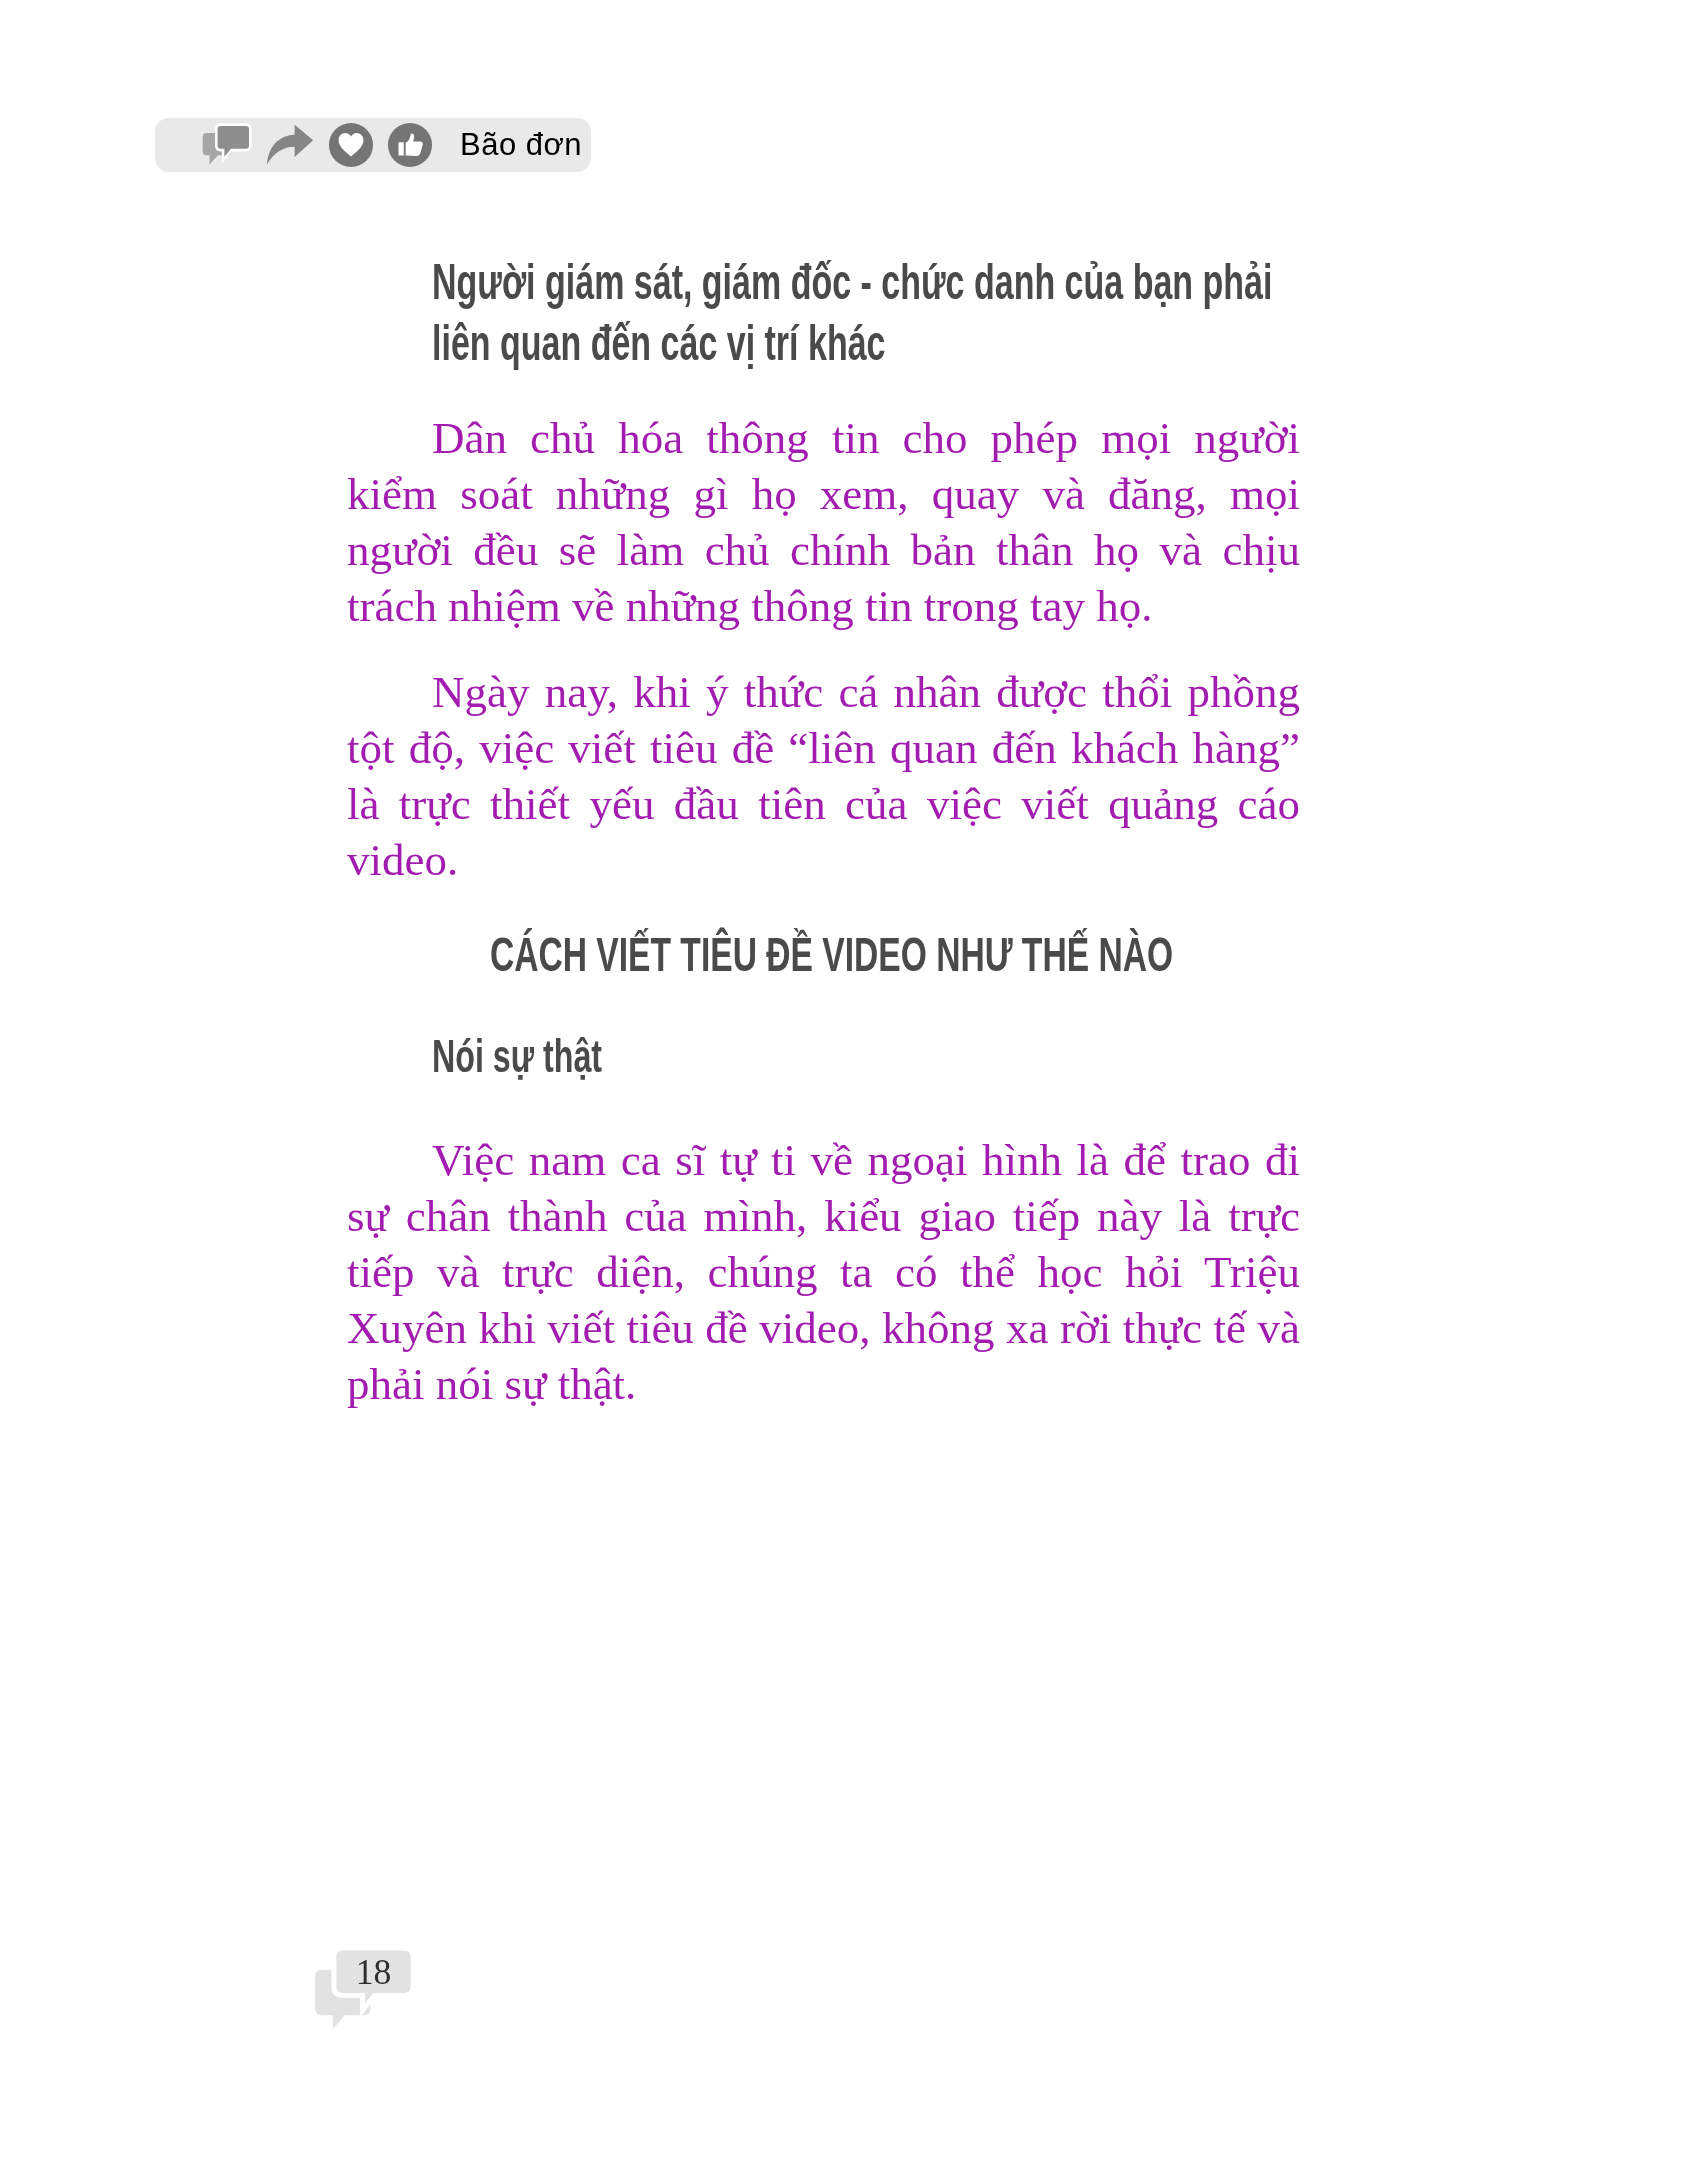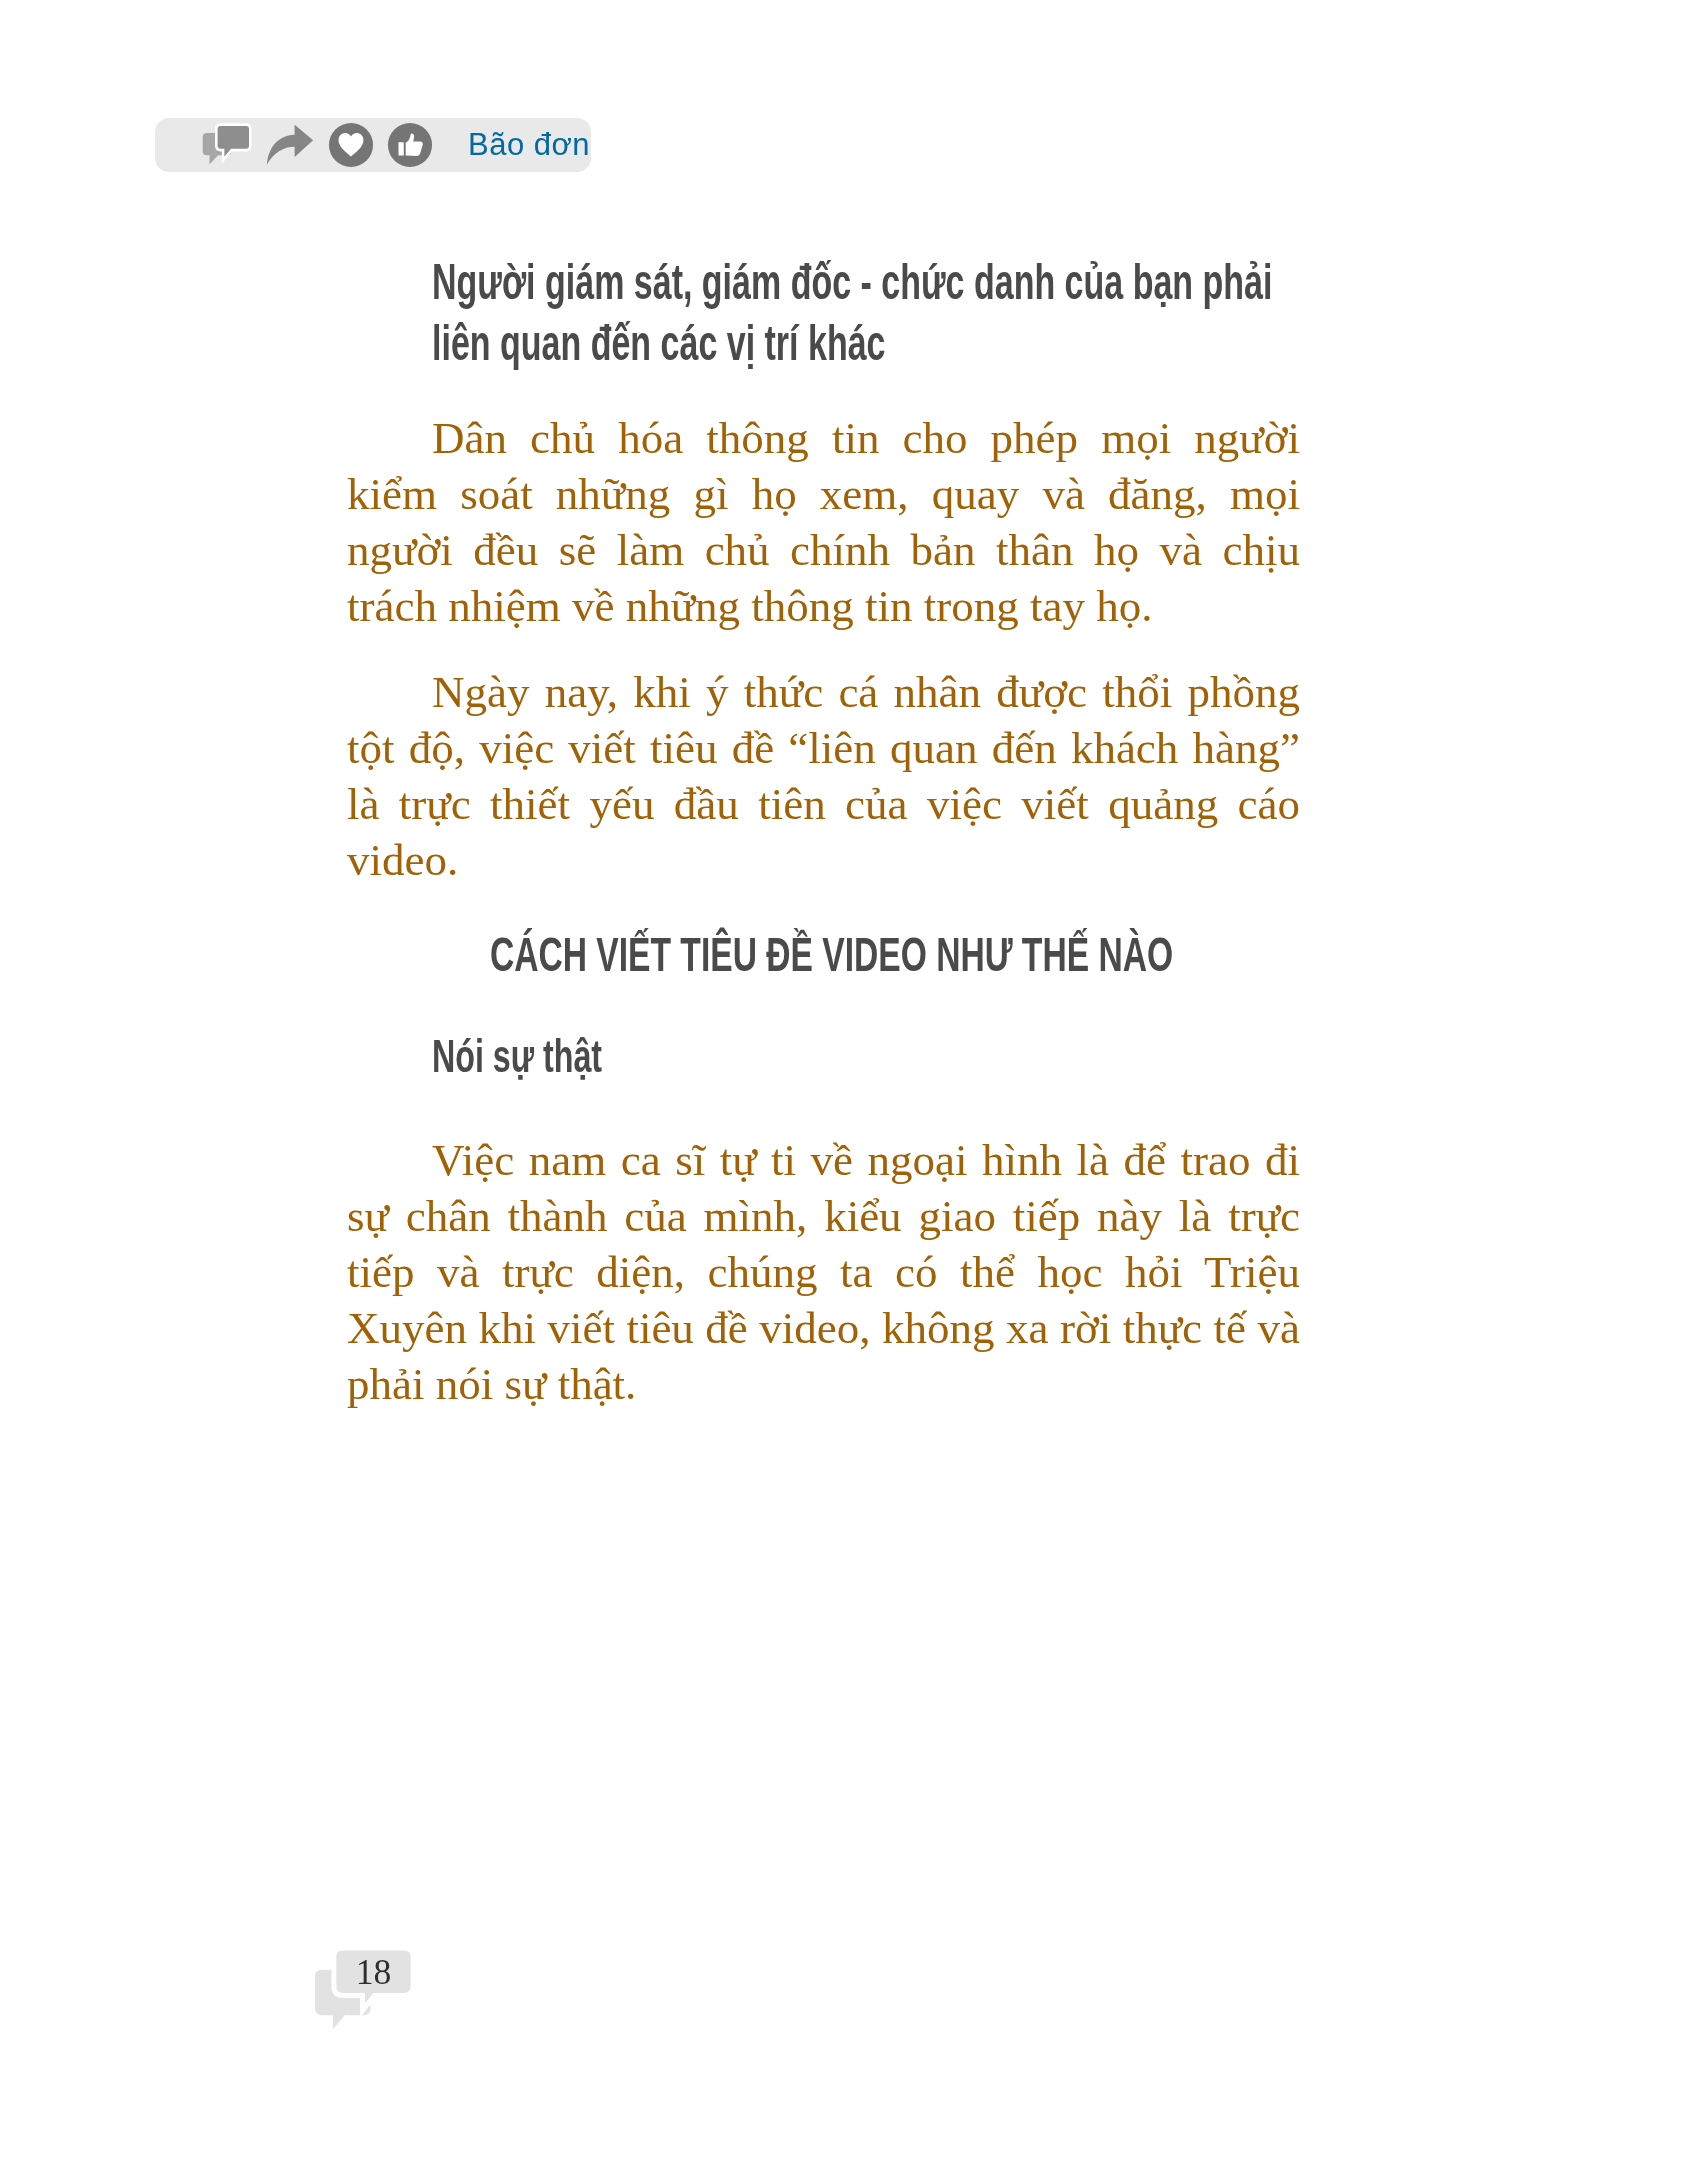--- a/index.html
+++ b/index.html
@@ -23,22 +23,22 @@
     display: flex;
     align-items: center;
     padding-left: 46px;
     box-sizing: border-box;
     gap: 13px;
   }
   .icon { display: block; flex: 0 0 auto; }
   .pill-label {
     font-family: "Liberation Sans", "DejaVu Sans", sans-serif;
     font-size: 31px;
-    color: #0369a1;
-    margin-left: 22px;
+    color: #000000;
+    margin-left: 14px;
     letter-spacing: 0.5px;
     white-space: nowrap;
   }
   
   .column {
     position: absolute;
     left: 347px;
     top: 252px;
     width: 953px;
   }
@@ -68,21 +68,21 @@
     font-size: 46px;
     line-height: 50px;
     transform: scaleX(0.70);
     transform-origin: left top;
     margin: 0 0 51px 85px;
     white-space: nowrap;
   }
   p.body {
     font-size: 45px;
     line-height: 56px;
-    color: #a16207;
+    color: #a21caf;
     text-align: justify;
     text-indent: 85px;
     margin: 0 0 30px 0;
   }
   
   .badge {
     position: absolute;
     left: 309px;
     top: 1944px;
   }

